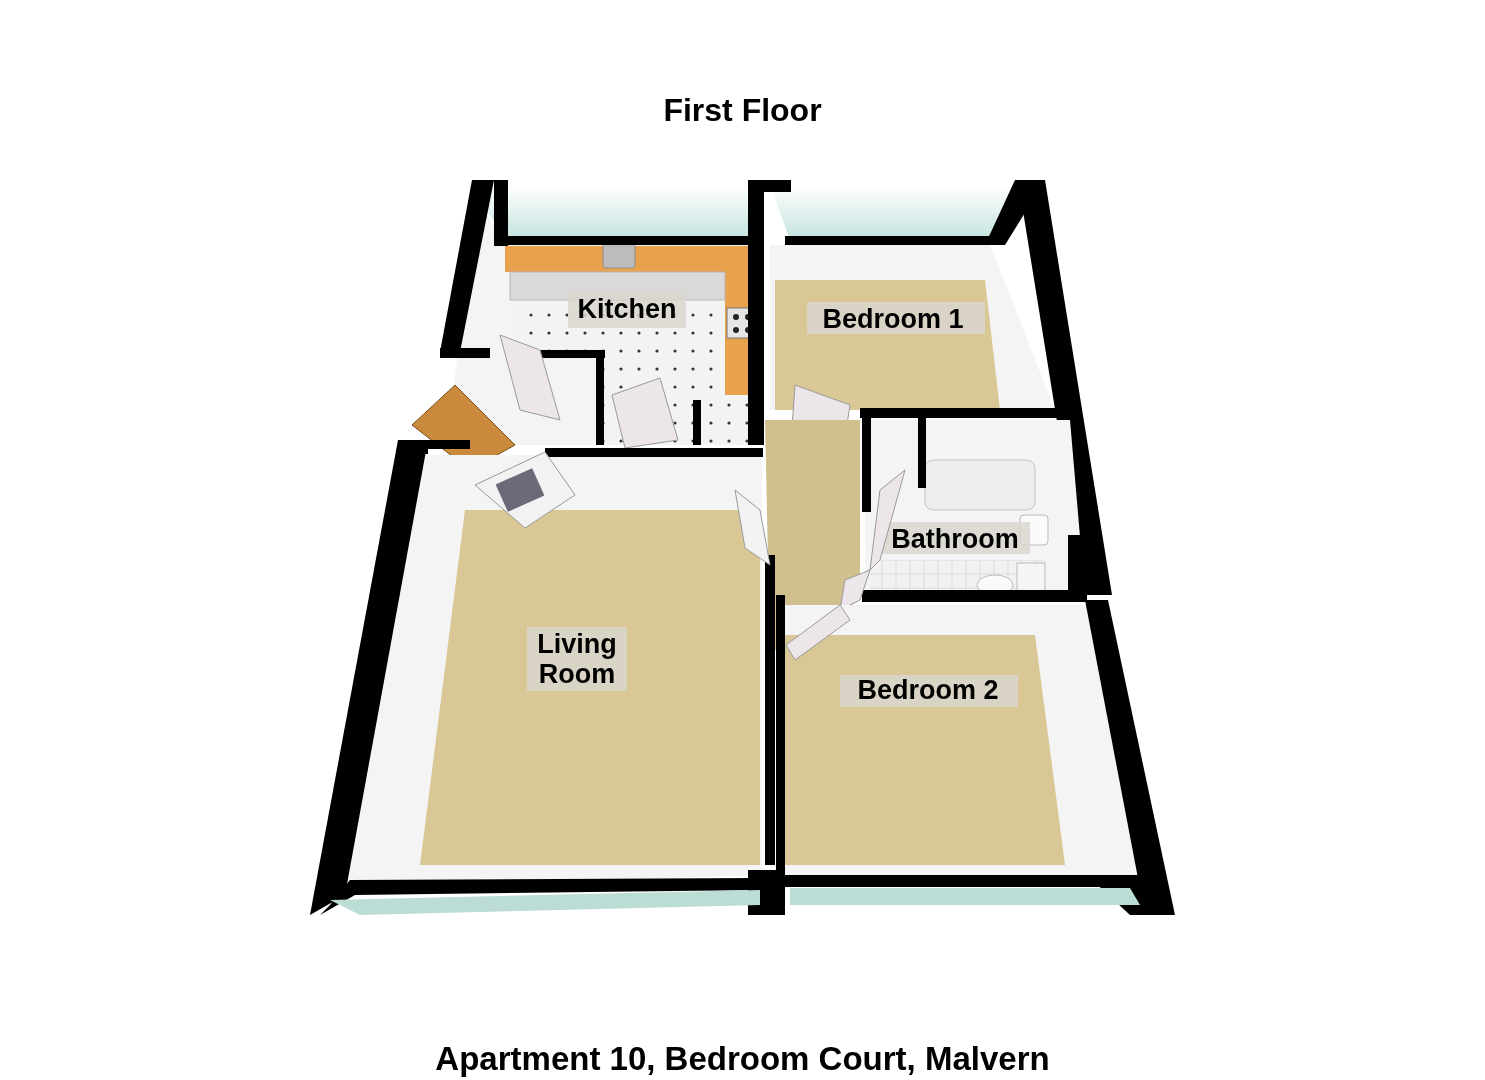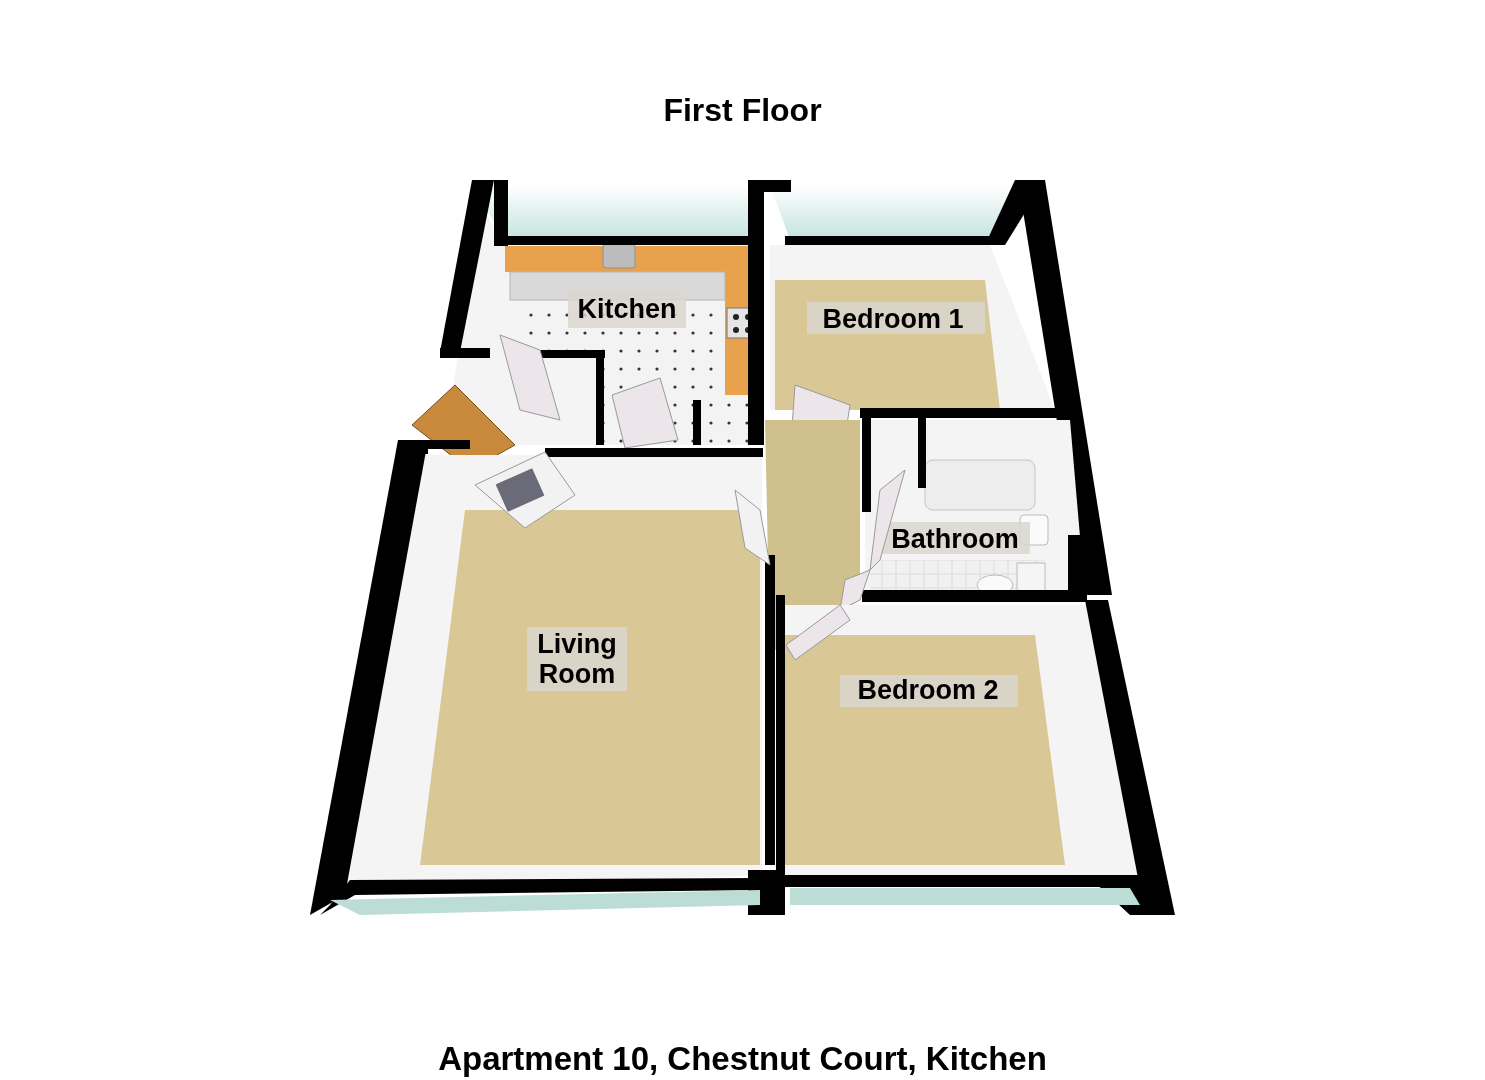--- a/index.html
+++ b/index.html
@@ -130,13 +130,13 @@
   <g fill="#000">
     <polygon points="1085,600 1108,600 1175,915 1145,915"></polygon>
     <rect x="785" y="875" width="360" height="12"></rect>
     <polygon points="1090,878 1145,878 1145,915 1130,915"></polygon>
     <rect x="776" y="595" width="9" height="320"></rect>
   </g>
   <polygon points="786,645 840,605 850,620 795,660" fill="#ece6ea" stroke="#999"></polygon>
   <polygon points="790,888 1130,888 1140,905 790,905" fill="#bcdcd6"></polygon>
 </svg>
 
-<div id="address" class="title">Apartment 10, Chestnut Court, Kitchen</div>
+<div id="address" class="title">Apartment 10, Bedroom Court, Malvern</div>
 
 </body></html>

